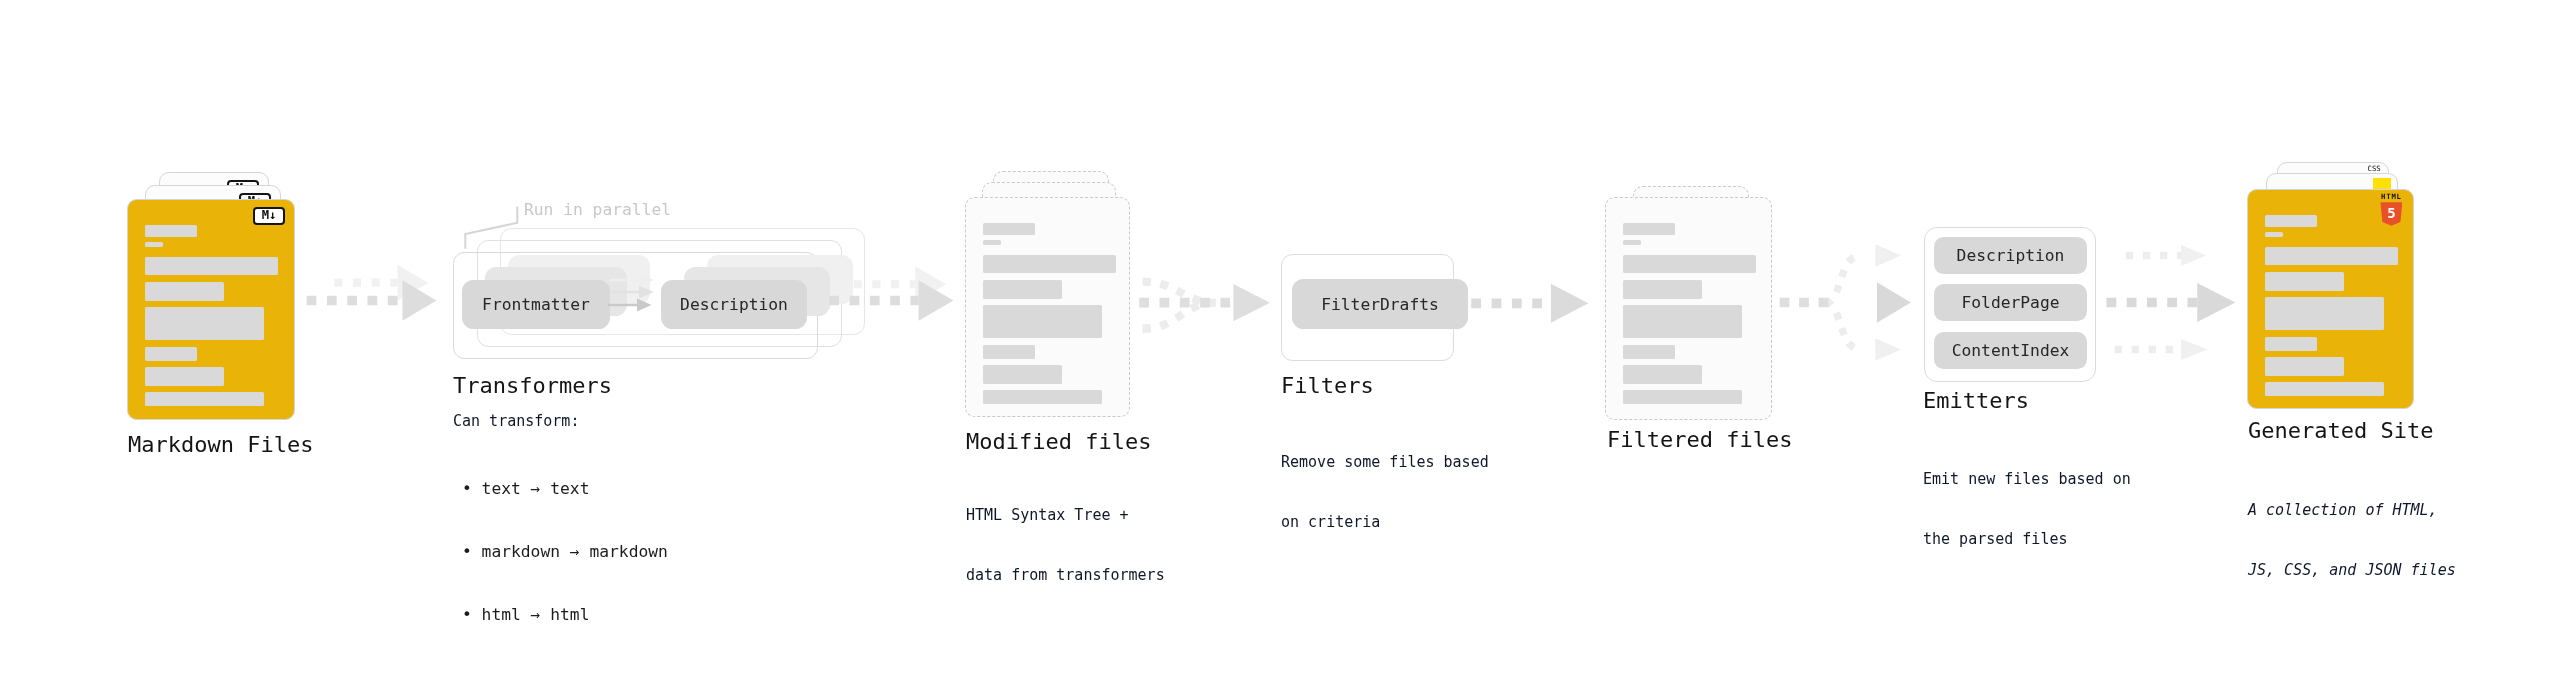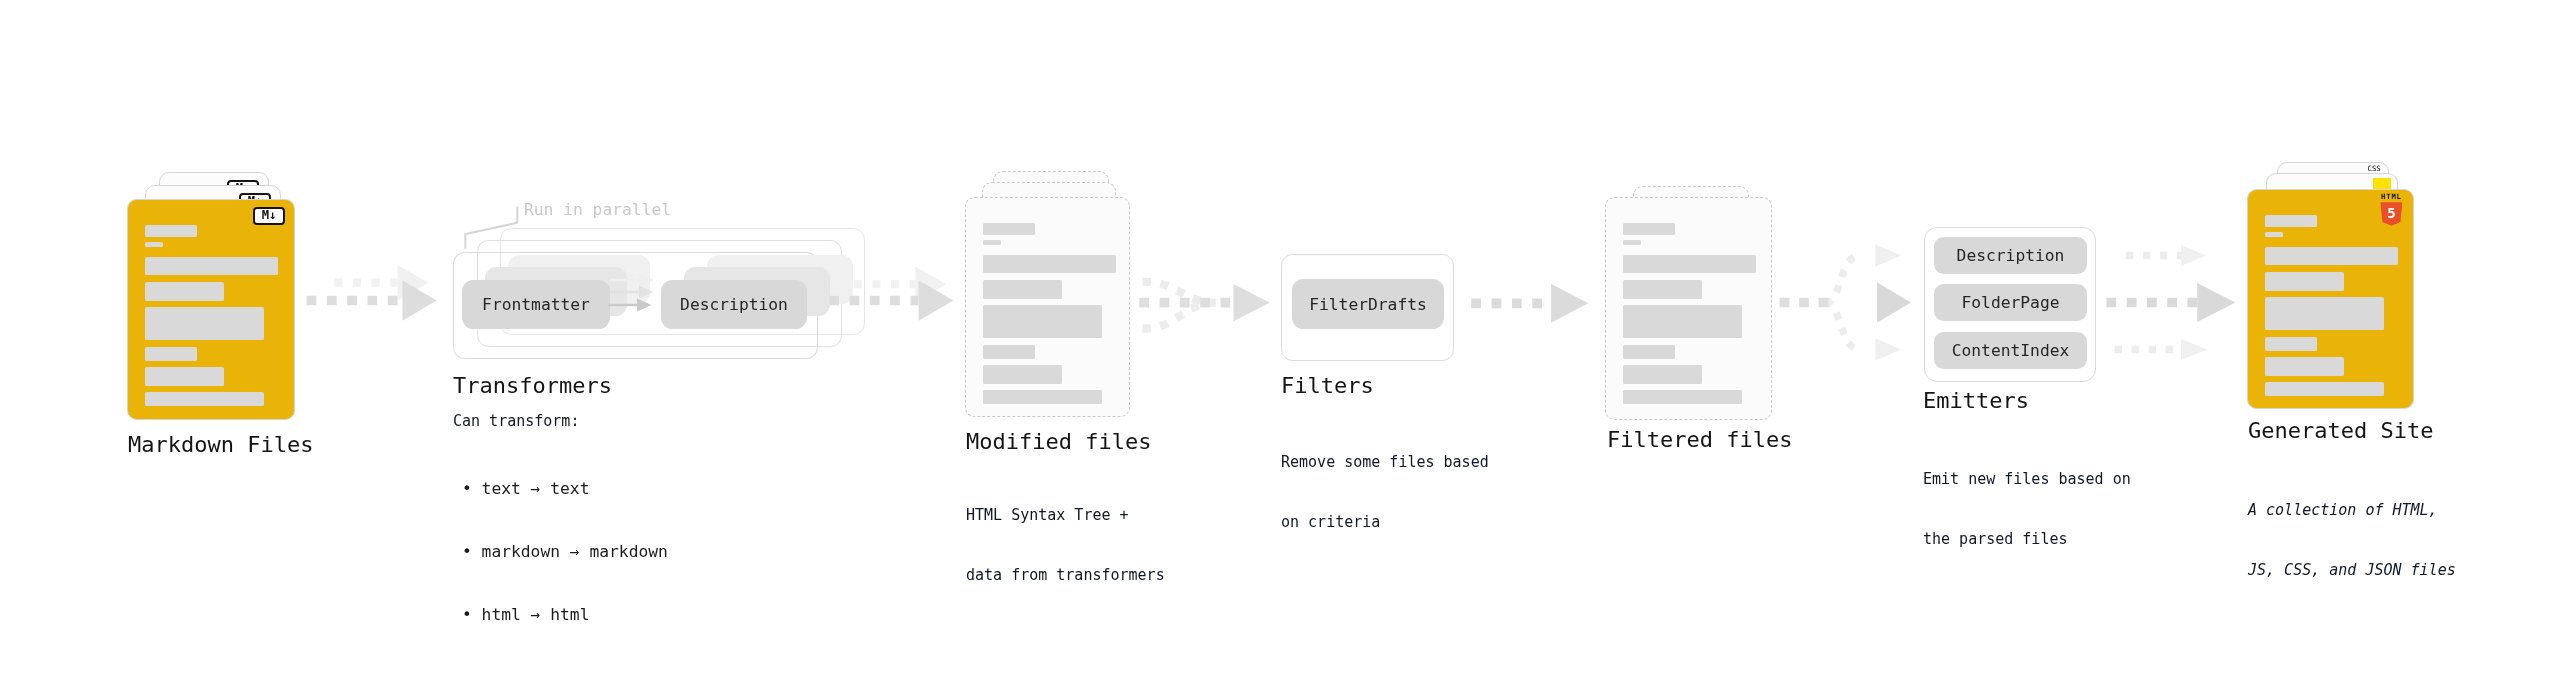--- a/index.html
+++ b/index.html
@@ -152,21 +152,21 @@
   </div>
 
   <svg style="left:1136px;top:244px;" width="138" height="119" viewBox="0 0 170 146">
     <path d="M8,46 C52,46 58,72 98,72" fill="none" stroke="#ececec" stroke-width="10" stroke-dasharray="10 12"></path>
     <path d="M8,104 C52,104 58,72 98,72" fill="none" stroke="#ececec" stroke-width="10" stroke-dasharray="10 12"></path>
     <line x1="4" y1="72" x2="118" y2="72" stroke="#dedede" stroke-width="12" stroke-dasharray="12 13"></line>
     <polygon points="120,49 165,72 120,95" fill="#dedede"></polygon>
   </svg>
 
   <div class="container-box" style="left:1281px;top:254px;width:173px;height:107px;border-radius:11.4px;"></div>
-  <div class="pill" style="left:1292px;top:279px;width:152px;height:50px;">FilterDrafts</div>
+  <div class="pill" style="left:1292px;top:279px;width:176px;height:50px;">FilterDrafts</div>
   <div class="stage-label" style="left:1281px;top:373px;">Filters</div>
   <div class="caption" style="left:1281px;top:411px;">
     <span>Remove some files based</span>
     <span>on criteria</span>
   </div>
 
   <svg style="left:1468px;top:261px;" width="122" height="83" viewBox="0 0 150 102">
     <line x1="4" y1="52" x2="100" y2="52" stroke="#dbdbdb" stroke-width="12" stroke-dasharray="12 13"></line>
     <polygon points="102,28 148,52 102,76" fill="#dbdbdb"></polygon>
   </svg>

